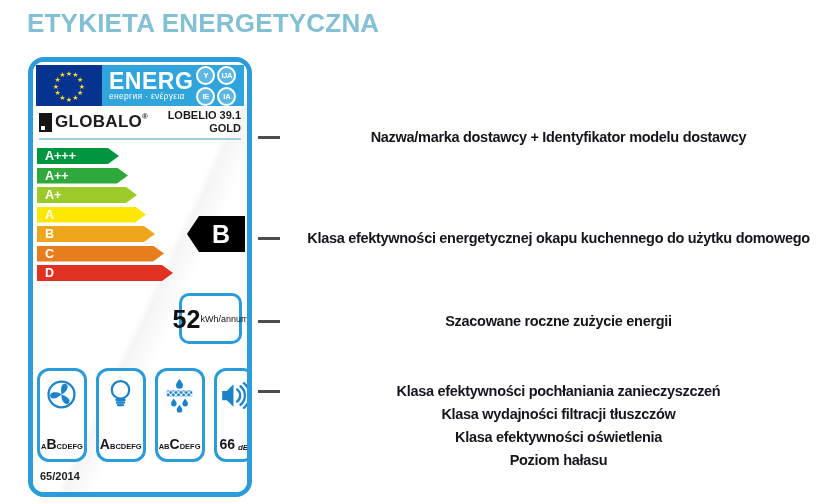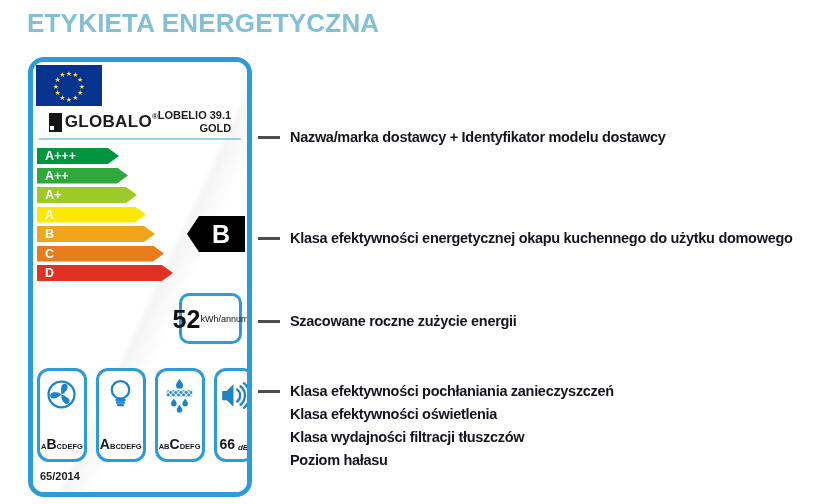--- a/index.html
+++ b/index.html
@@ -33,21 +33,21 @@
   .lang-circles { display:grid; grid-template-columns:19px 19px; grid-gap:2px; margin:0 4px 0 3px; }
   .lang-circle {
     width:19px; height:19px; border-radius:50%; border:2px solid #fff;
     background:rgba(255,255,255,0.22); color:#fff; font-weight:bold; font-size:7.5px;
     display:flex; align-items:center; justify-content:center; letter-spacing:-0.3px;
   }
   
   .brand-row {
     position:absolute; left:6px; right:6px; top:44px; height:34px;
     border-bottom:2px solid #9CCFE3;
-    display:flex; align-items:center; justify-content:center;
+    display:flex; align-items:center; justify-content:space-between;
   }
   .brand { display:flex; align-items:center; }
   .brand-mark { position:relative; width:13px; height:19px; background:#151515; margin-right:3px; }
   .brand-mark::after { content:""; position:absolute; left:1.5px; bottom:2px; width:4px; height:4px; background:#fff; }
   .brand-name { font-size:17px; font-weight:600; color:#1b1b1b; letter-spacing:0.3px; }
   .brand-reg { font-size:8px; font-weight:600; color:#1b1b1b; vertical-align:super; position:relative; top:-6px; }
   .model { text-align:right; font-size:11px; font-weight:bold; color:#1b1b1b; line-height:13px; }
   
   .scale { position:absolute; left:0; top:86px; width:100%; height:153px; }
   .class-arrow {
@@ -77,21 +77,21 @@
     padding:6px 1px 7px;
   }
   .metric-letters { display:flex; align-items:baseline; color:#16161E; }
   .metric-small { font-size:7.5px; font-weight:bold; }
   .metric-big { font-size:14px; font-weight:bold; }
   .metric-noise { display:flex; align-items:flex-end; color:#16161E; }
   .metric-value { font-size:14px; font-weight:bold; }
   .metric-unit { font-size:8px; font-weight:bold; margin-left:3px;font-style:italic; }
   .regulation { position:absolute; left:7px; top:408px; font-size:11px; font-weight:bold; color:#222; }
   
-  .annotation { position:absolute; left:258px; right:4px; }
+  .annotation { position:absolute; left:258px; right:4px;text-align:center; }
   .ann-dash { position:absolute; left:0; top:10px; width:22px; height:3px; background:#4d4d4d; }
   .ann-lines { margin-left:32px; }
   .ann-line {
     font-size:14.5px; font-weight:bold; color:#15151E; line-height:23px;
     letter-spacing:-0.3px; white-space:nowrap;
   }
 </style>
 </head>
 <body>
 
@@ -110,20 +110,32 @@
             <span class="star" style="transform: translate(-50%, -50%) rotate(90deg) translateY(-13px) rotate(-90deg);">★</span>
             <span class="star" style="transform: translate(-50%, -50%) rotate(120deg) translateY(-13px) rotate(-120deg);">★</span>
             <span class="star" style="transform: translate(-50%, -50%) rotate(150deg) translateY(-13px) rotate(-150deg);">★</span>
             <span class="star" style="transform: translate(-50%, -50%) rotate(180deg) translateY(-13px) rotate(-180deg);">★</span>
             <span class="star" style="transform: translate(-50%, -50%) rotate(210deg) translateY(-13px) rotate(-210deg);">★</span>
             <span class="star" style="transform: translate(-50%, -50%) rotate(240deg) translateY(-13px) rotate(-240deg);">★</span>
             <span class="star" style="transform: translate(-50%, -50%) rotate(270deg) translateY(-13px) rotate(-270deg);">★</span>
             <span class="star" style="transform: translate(-50%, -50%) rotate(300deg) translateY(-13px) rotate(-300deg);">★</span>
             <span class="star" style="transform: translate(-50%, -50%) rotate(330deg) translateY(-13px) rotate(-330deg);">★</span>
           </div>
+        <div class="energ-zone">
+          <div class="energ-texts">
+            <div class="energ-main">ENERG</div>
+            <div class="energ-sub">енергия · ενέργεια</div>
+          </div>
+          <div class="lang-circles">
+              <span class="lang-circle">Y</span>
+              <span class="lang-circle">IJA</span>
+              <span class="lang-circle">IE</span>
+              <span class="lang-circle">IA</span>
+            </div>
+        </div>
       </div>
 
       <div class="brand-row">
         <div class="brand">
           <span class="brand-mark"></span>
           <span class="brand-name">GLOBALO</span>
           <span class="brand-reg">®</span>
         </div>
         <div class="model">
           <div>LOBELIO 39.1</div>
@@ -240,19 +252,19 @@
       <div class="annotation" style="top: 310px;">
         <div class="ann-dash"></div>
         <div class="ann-lines">
           <div class="ann-line">Szacowane roczne zużycie energii</div>
         </div>
       </div>
       <div class="annotation" style="top: 380px;">
         <div class="ann-dash"></div>
         <div class="ann-lines">
           <div class="ann-line">Klasa efektywności pochłaniania zanieczyszczeń</div>
+          <div class="ann-line">Klasa wydajności filtracji tłuszczów</div>
           <div class="ann-line">Klasa efektywności oświetlenia</div>
-          <div class="ann-line">Klasa wydajności filtracji tłuszczów</div>
           <div class="ann-line">Poziom hałasu</div>
         </div>
       </div>
     </div>
 </div>
 
 </body></html>

